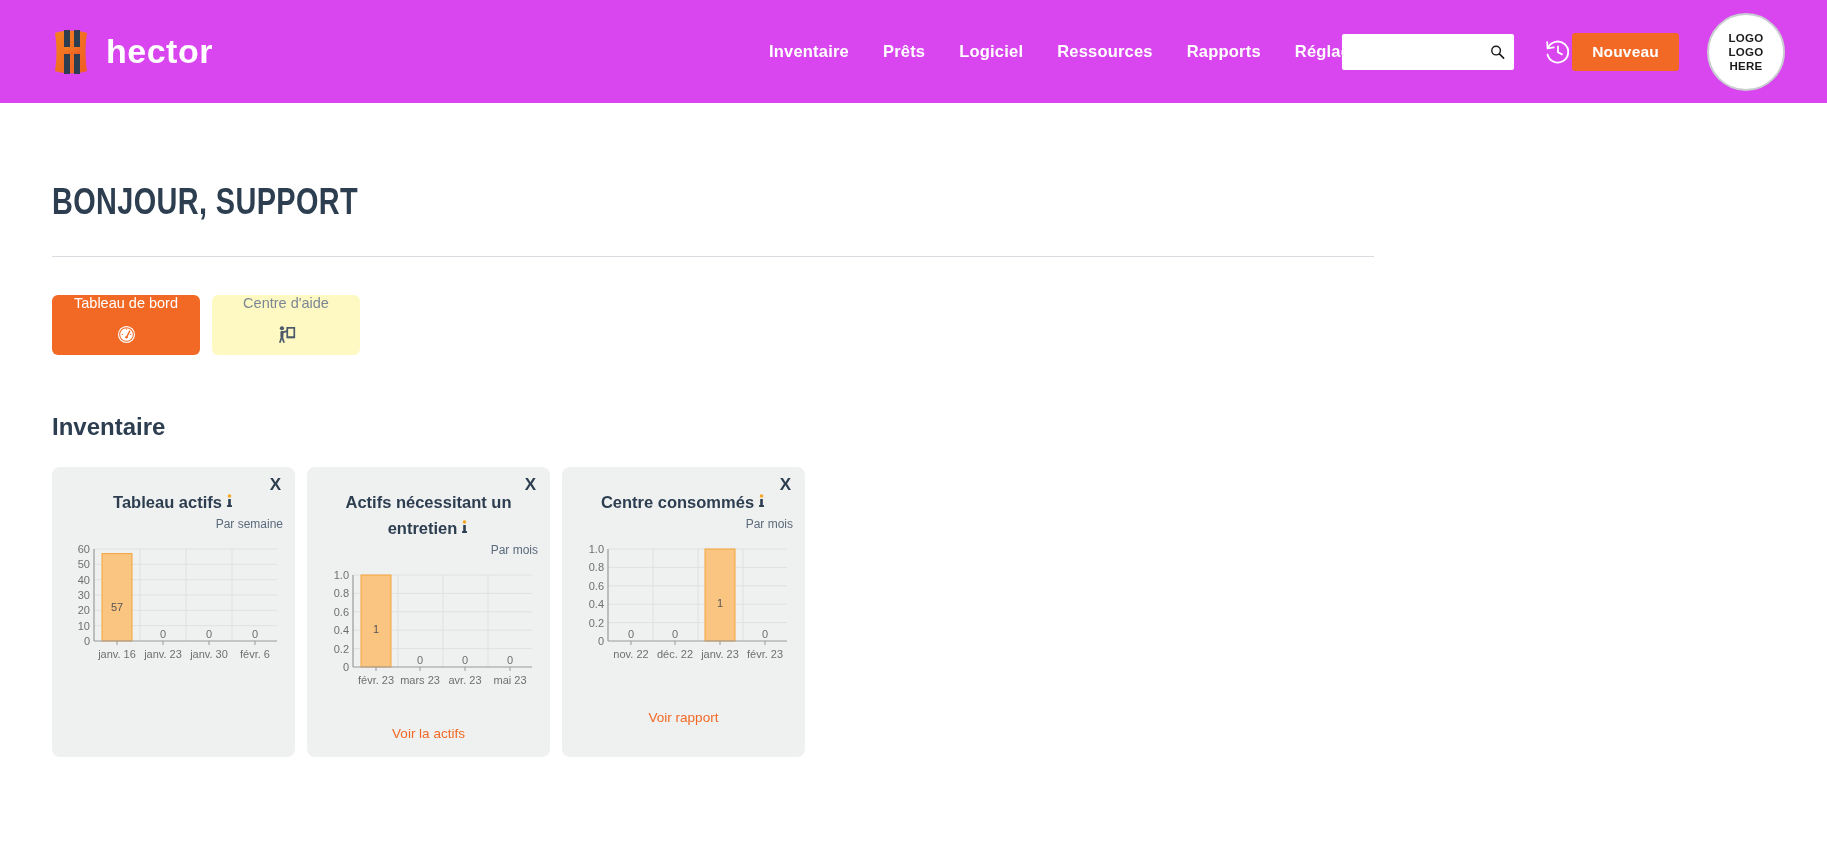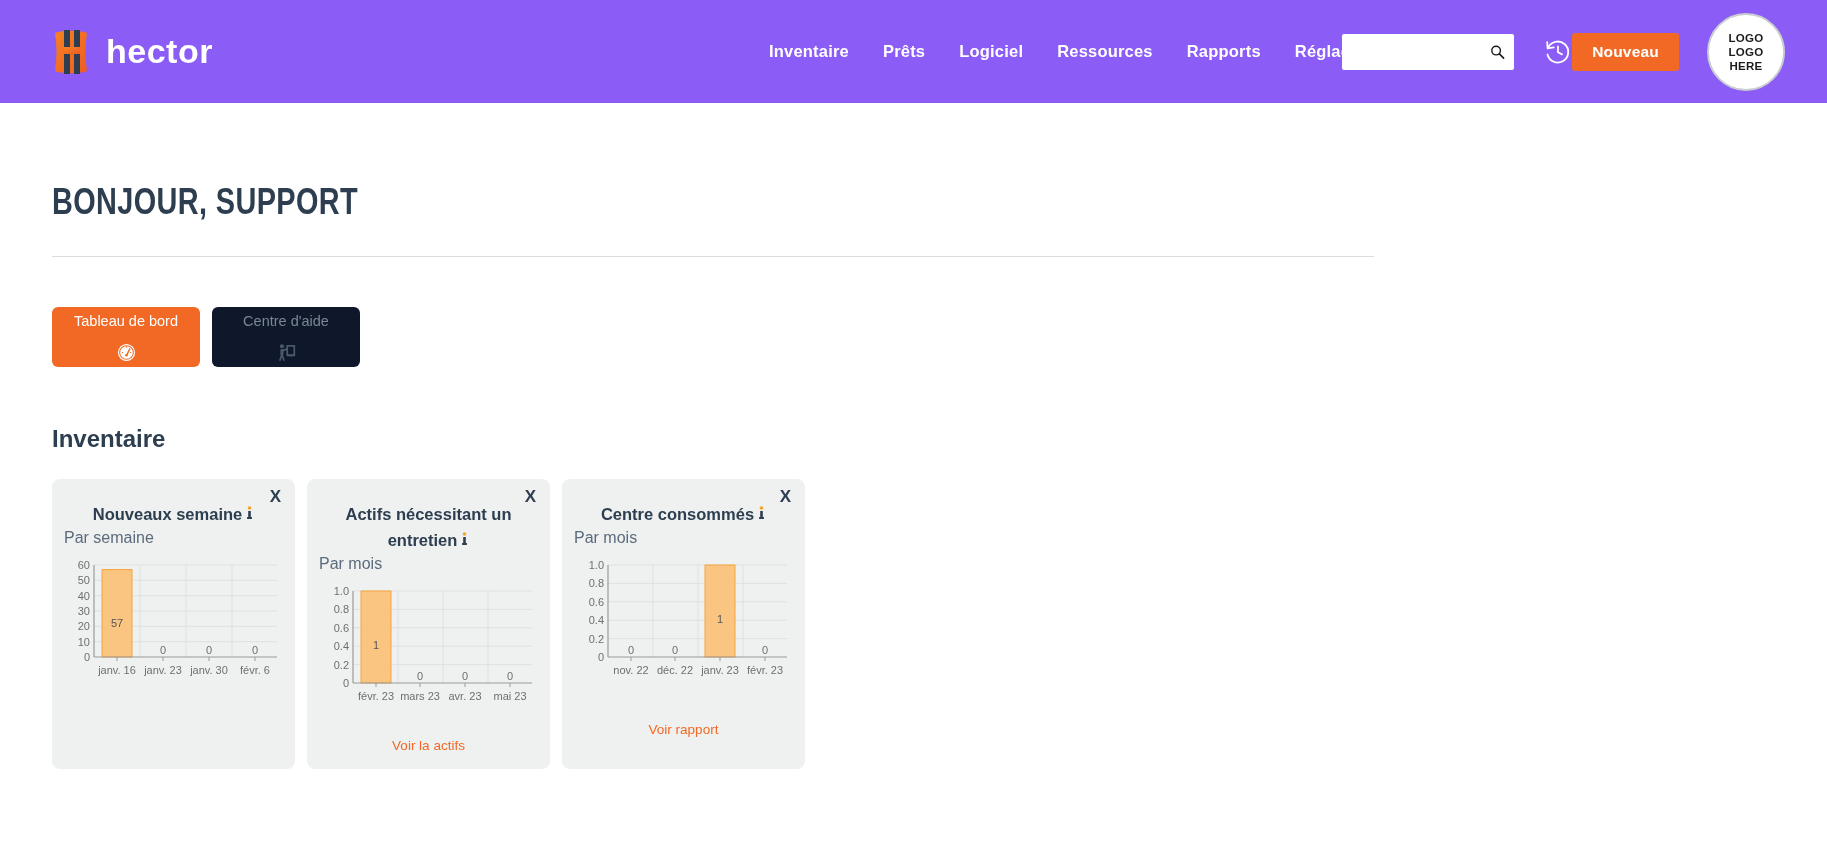--- a/index.html
+++ b/index.html
@@ -7,21 +7,21 @@
   body {
     font-family: "Liberation Sans", sans-serif;
     background: #ffffff;
     color: #2d3e50;
     overflow: hidden;
   }
 
   
   .header {
     height: 103px;
-    background: #8b5cf6;
+    background: #d946ef;
     display: flex;
     align-items: center;
     padding: 0 48px 0 52px;
     position: relative;
   }
   .brand { display: flex; align-items: center; gap: 16px; }
   .brand-mark { width: 38px; height: 44px; display: block; }
   .brand-name {
     color: #ffffff;
     font-size: 34px;
@@ -146,28 +146,26 @@
   }
 
   .tabs { margin-top: 38px; display: flex; gap: 12px; }
   .tab {
     width: 148px;
     height: 60px;
     border-radius: 6px;
     display: flex;
     flex-direction: column;
     align-items: center;
-    justify-content: center;
     gap: 14px;
     cursor: pointer;
-    margin-top: 12px;
   }
   .tab-active { background: #f26925; }
   .tab-active .tab-label { color: #ffffff; }
-  .tab-inactive { background: #0f172a; }
+  .tab-inactive { background: #fef9c3; }
   .tab-inactive .tab-label { color: #7b8794; }
   .tab-label { font-size: 14.5px; }
   .tab-icon { width: 19px; height: 19px; display: block; }
 
   .section-title {
     margin-top: 58px;
     font-size: 24px;
     font-weight: 700;
     color: #2d3e50;
   }
@@ -203,22 +201,22 @@
   }
   .info-icon {
     display: inline-block;
     vertical-align: baseline;
     width: 9px;
     height: 14px;
     margin-left: 3px;
   }
   .card-sub {
     margin-top: 2px;
-    text-align: left;
-    font-size: 16px;
+    text-align: right;
+    font-size: 12px;
     color: #5b6b7c;
   }
   .chart-wrap { margin-top: 12px; }
   .card-link {
     position: absolute;
     bottom: 16px;
     left: 0;
     right: 0;
     text-align: center;
     color: #f26925;
@@ -317,21 +315,21 @@
       </svg>
     </div>
   </div>
 
   <div class="section-title">Inventaire</div>
 
   <div class="cards">
 
     <div class="card card-1">
       <div class="card-close">X</div>
-      <div class="card-title"><span>Nouveaux semaine</span><svg class="info-icon" viewBox="0 0 9 14">
+      <div class="card-title"><span>Tableau actifs</span><svg class="info-icon" viewBox="0 0 9 14">
             <circle cx="4.5" cy="2" r="1.8" fill="#f5a623"></circle>
             <rect x="3.2" y="5" width="2.6" height="8" fill="#2d3e50"></rect>
             <rect x="2.1" y="11" width="4.8" height="2" fill="#2d3e50"></rect>
           </svg></div>
       <div class="card-sub">Par semaine</div>
       <div class="chart-wrap">
         <svg class="chart" width="219" height="130" viewBox="0 0 219 130">
 
           <line x1="30" y1="6" x2="213" y2="6" stroke="#dfe0e0" stroke-width="1"></line>
           <line x1="30" y1="21.3" x2="213" y2="21.3" stroke="#dfe0e0" stroke-width="1"></line>

